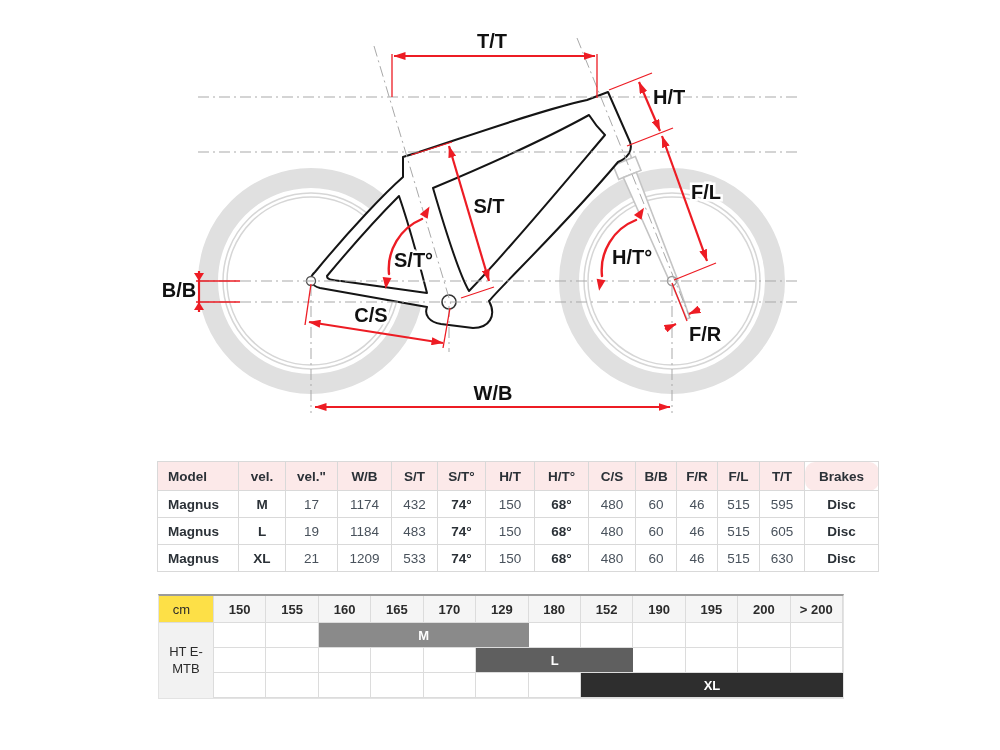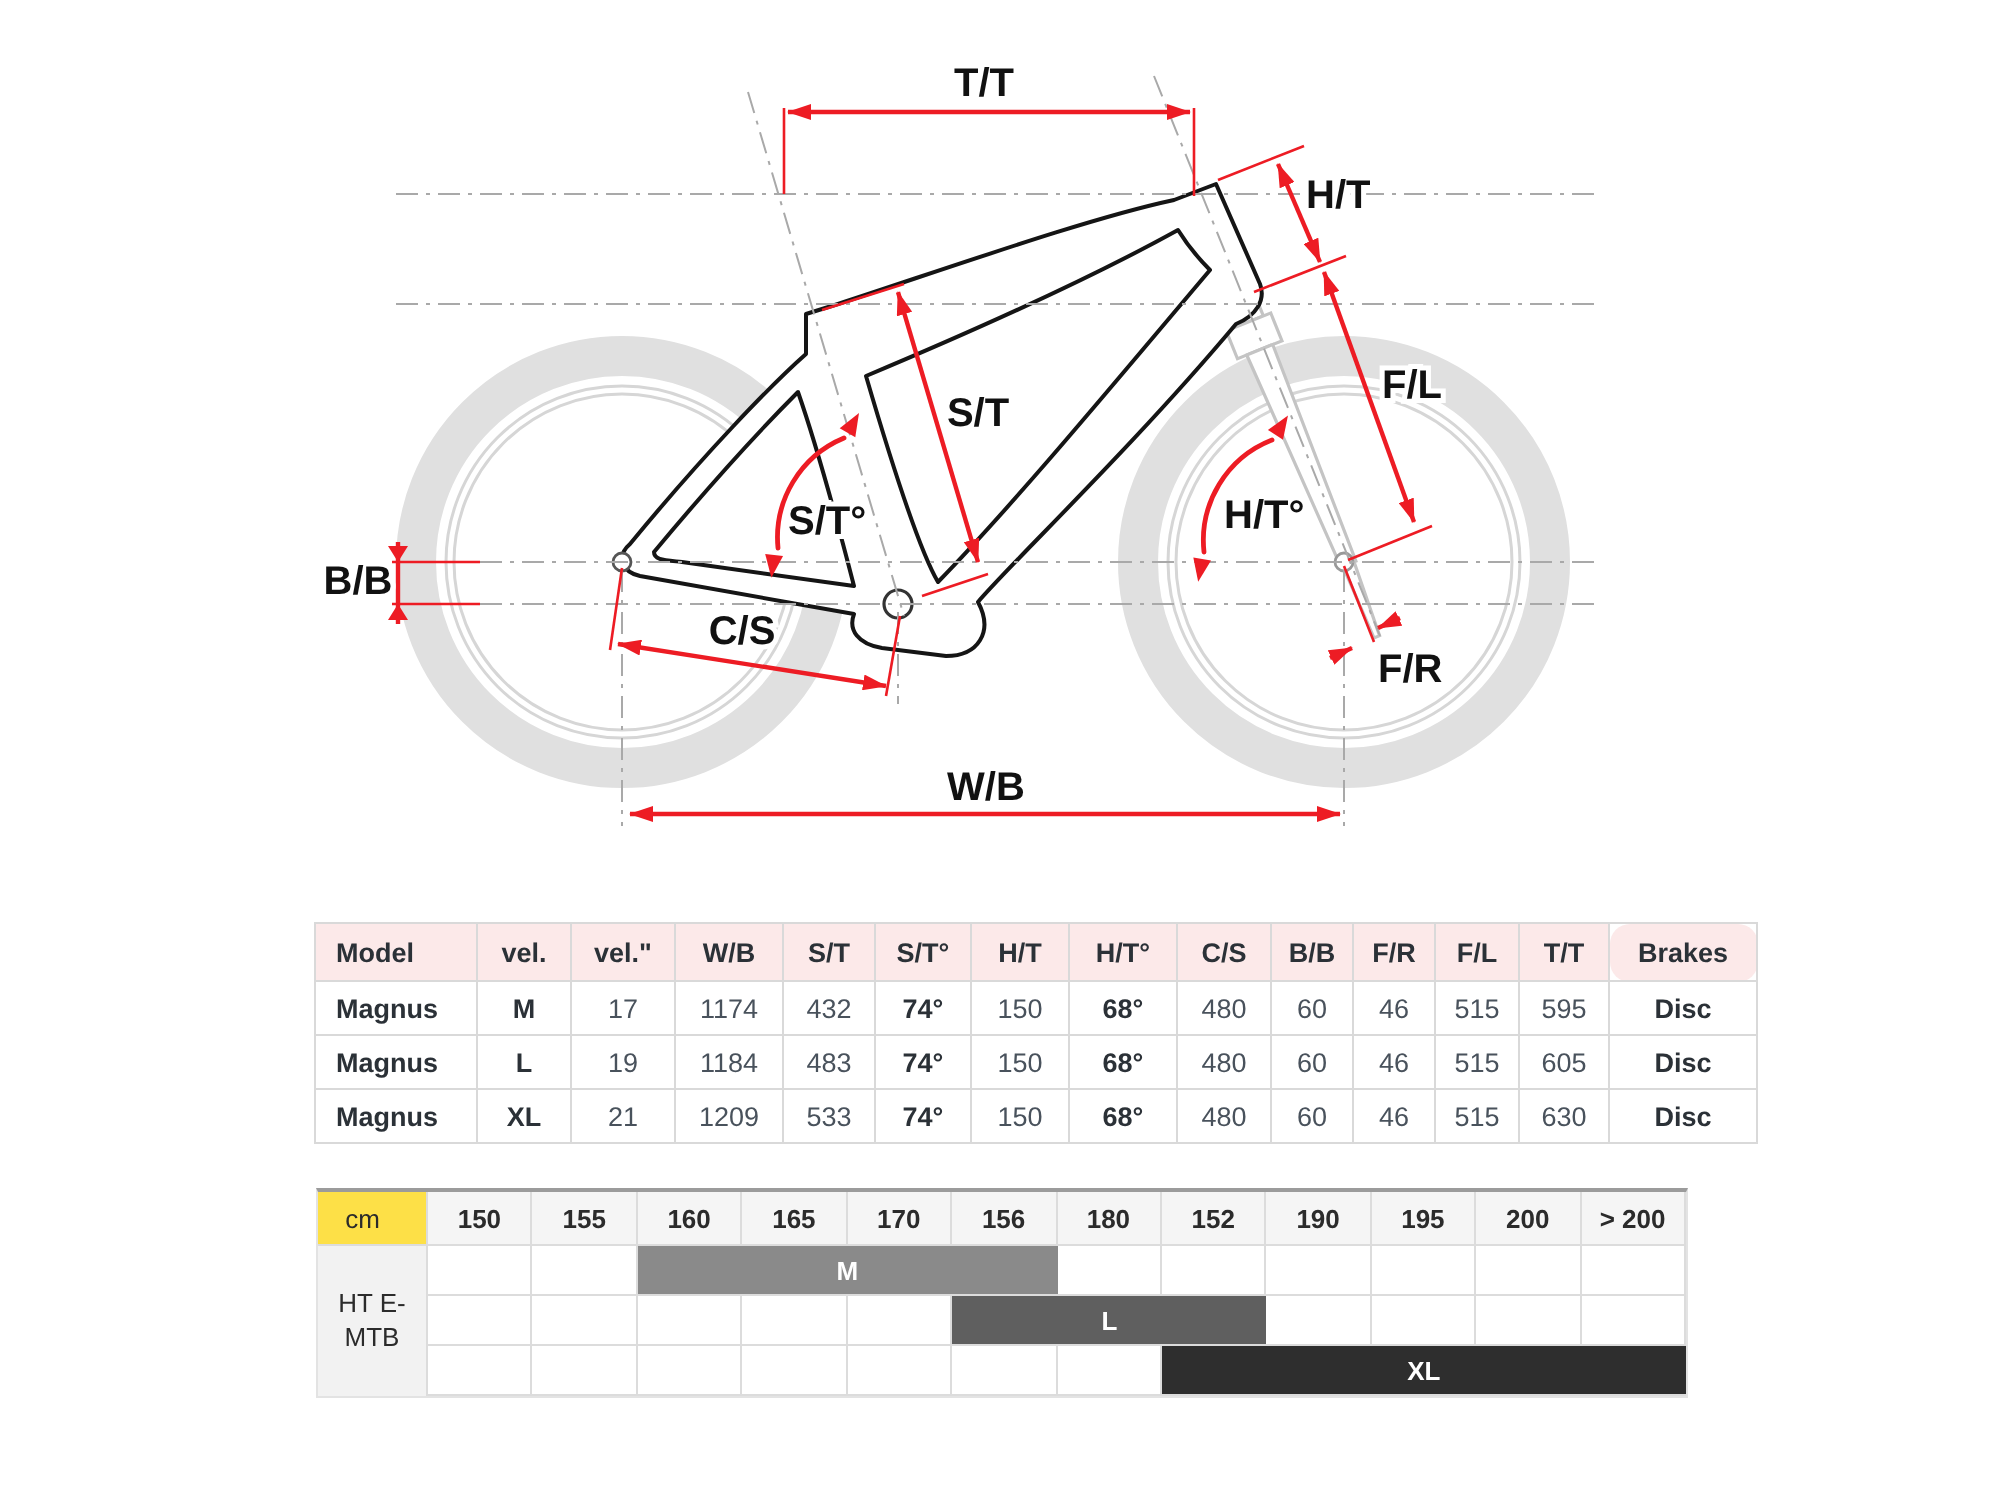--- a/index.html
+++ b/index.html
@@ -235,21 +235,21 @@
 </table>
 
 <div id="sizechart">
   <div class="corner">cm</div>
   <div class="rowlabel">HT E-MTB</div>
 <div class="sc-h" style="grid-column: 2;">150</div>
     <div class="sc-h" style="grid-column: 3;">155</div>
     <div class="sc-h" style="grid-column: 4;">160</div>
     <div class="sc-h" style="grid-column: 5;">165</div>
     <div class="sc-h" style="grid-column: 6;">170</div>
-    <div class="sc-h" style="grid-column: 7;">156</div>
+    <div class="sc-h" style="grid-column: 7;">129</div>
     <div class="sc-h" style="grid-column: 8; text-align: center;">180</div>
     <div class="sc-h" style="grid-column: 9;">152</div>
     <div class="sc-h" style="grid-column: 10;">190</div>
     <div class="sc-h" style="grid-column: 11;">195</div>
     <div class="sc-h" style="grid-column: 12;">200</div>
     <div class="sc-h" style="grid-column: 13;">&gt; 200</div>
     <div class="sc-c" style="grid-area: 2 / 2;"></div>
     <div class="sc-c" style="grid-area: 2 / 3;"></div>
     <div class="sc-c" style="grid-area: 2 / 4;"></div>
     <div class="sc-c" style="grid-area: 2 / 5;"></div>

